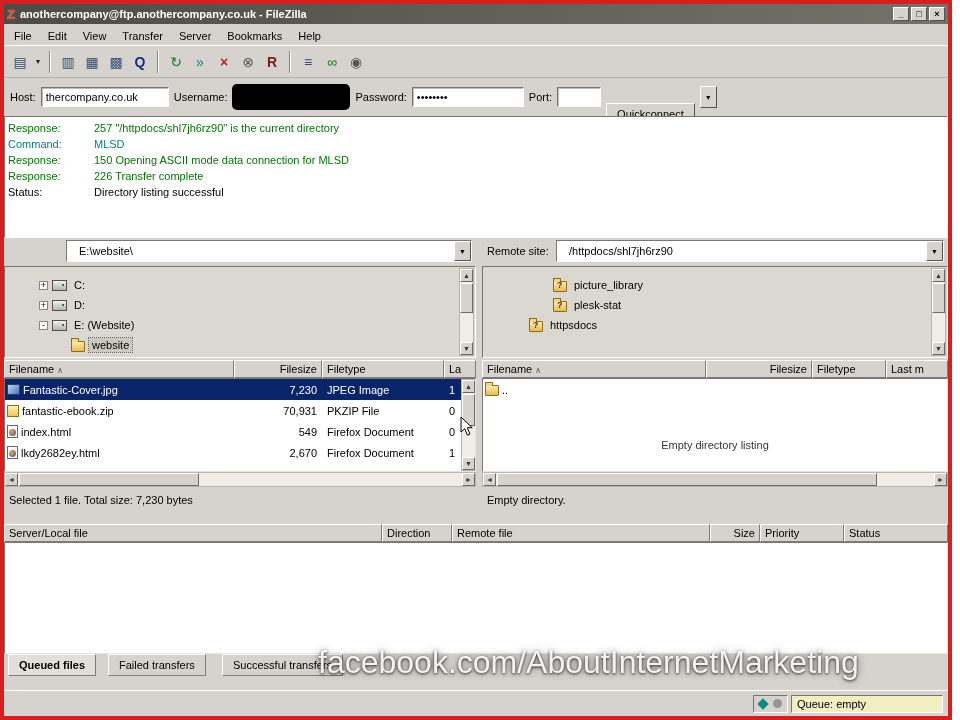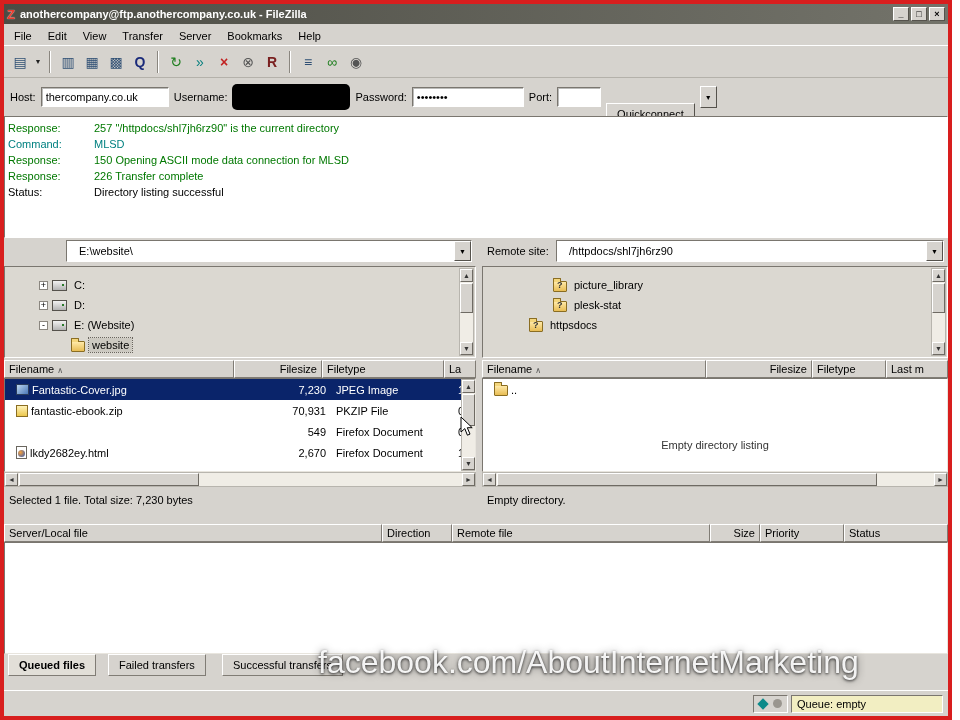--- a/index.html
+++ b/index.html
@@ -72,21 +72,21 @@
   .tree-label.selected{background:#ccc9c1;outline:1px dotted #6a665f;}
   
   .hcell{position:absolute;top:0;height:18px;box-sizing:border-box;background:#d6d3ce;
     border:1px solid;border-color:#fff #807c75 #807c75 #fff;padding:2px 4px;overflow:hidden;
     white-space:nowrap;}
   .sort{font-size:8px;color:#555;}
   .list-body{background:#fff;border:1px solid;border-color:#7a766f #e8e5de #e8e5de #7a766f;
     box-sizing:border-box;overflow:hidden;}
   .lrow{position:absolute;left:0;height:21px;}
   .lrow .cell{position:absolute;top:0;height:21px;display:flex;align-items:center;gap:3px;
-    padding:0 2px;box-sizing:border-box;white-space:nowrap;overflow:hidden;margin-left:9px;}
+    padding:0 2px;box-sizing:border-box;white-space:nowrap;overflow:hidden;}
   .lrow.selected{background:#0a246a;color:#fff;}
   .cend{justify-content:flex-end;}
   .icon-img{width:13px;height:11px;background:linear-gradient(135deg,#bcd6f0,#4a78b8);
     border:1px solid #2a3c5c;flex:none;box-sizing:border-box;}
   .icon-zip{width:12px;height:12px;background:linear-gradient(#fff2b8,#ecc84e);
     border:1px solid #8a6d22;flex:none;box-sizing:border-box;}
   .icon-page{width:11px;height:13px;background:#fff;border:1px solid #6a665f;flex:none;
     position:relative;box-sizing:border-box;}
   .icon-page::after{content:"";position:absolute;left:1px;top:3px;width:7px;height:7px;
     border-radius:50%;background:radial-gradient(circle at 35% 35%,#f7a03c,#2a58b8);}
@@ -264,20 +264,24 @@
     <div class="lrow" style="top:21px;width:456px;">
       <span class="cell" style="left:0;width:226px;">
           <span class="icon-zip"></span>
           <span>fantastic-ebook.zip</span>
         </span>
       <span class="cell cend" style="left:226px;width:88px;">70,931</span>
       <span class="cell" style="left:320px;width:118px;">PKZIP File</span>
       <span class="cell" style="left:442px;width:14px;">0</span>
     </div>
     <div class="lrow" style="top:42px;width:456px;">
+      <span class="cell" style="left:0;width:226px;">
+          <span class="icon-page"></span>
+          <span>index.html</span>
+        </span>
       <span class="cell cend" style="left:226px;width:88px;">549</span>
       <span class="cell" style="left:320px;width:118px;">Firefox Document</span>
       <span class="cell" style="left:442px;width:14px;">0</span>
     </div>
     <div class="lrow" style="top:63px;width:456px;">
       <span class="cell" style="left:0;width:226px;">
           <span class="icon-page"></span>
           <span>lkdy2682ey.html</span>
         </span>
       <span class="cell cend" style="left:226px;width:88px;">2,670</span>

